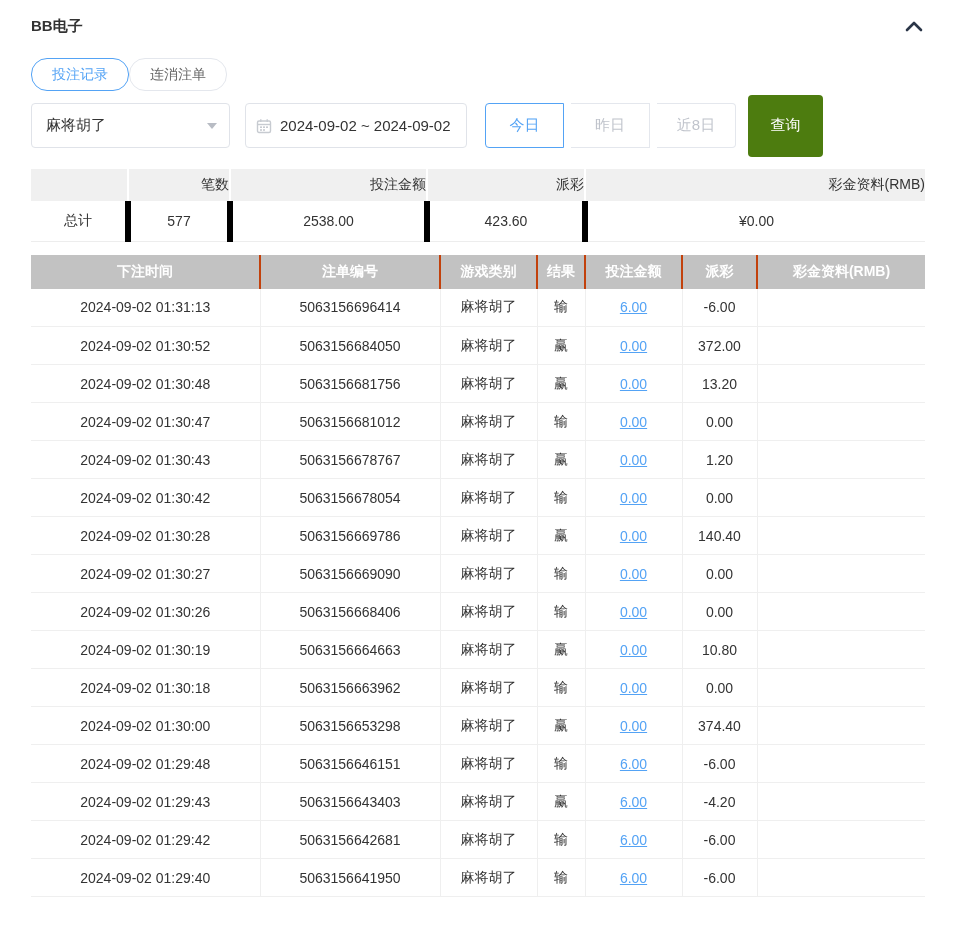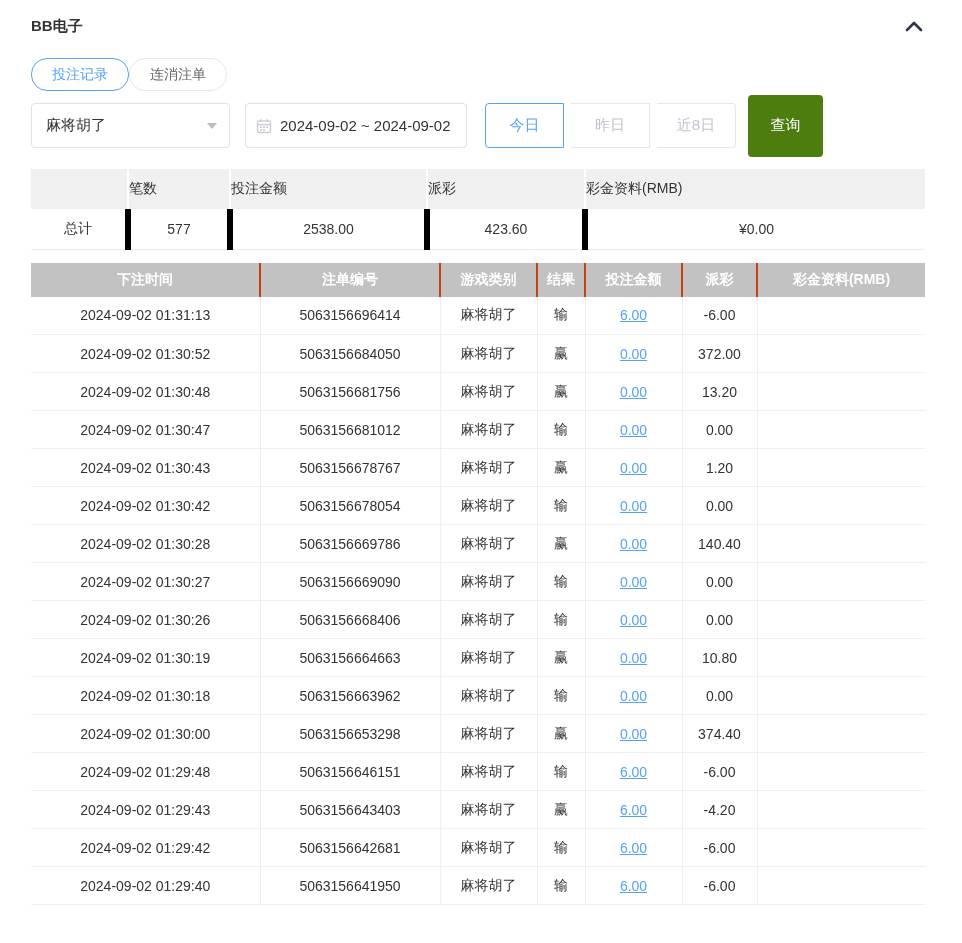--- a/index.html
+++ b/index.html
@@ -51,22 +51,22 @@
   .quick-btn:last-child { border-radius: 0 4px 4px 0; }
   .quick-btn.active { border: 1px solid #54a3f5; color: #54a3f5; position: relative; z-index: 1; }
   .search-btn {
     margin-left: 12px; width: 75px; height: 62px; background: #4d7c0f; color: #fff;
     font-size: 15px; border: none; border-radius: 4px; cursor: pointer; font-family: Liberation Serif, serif;
   }
 
   
   .summary-table { margin-top: 21px; width: 894px; border-collapse: collapse; table-layout: fixed; }
   .summary-table th {
-    background: #f0f0f0; height: 40px; font-weight: normal; font-size: 14px; color: #333;
-    border-right: 2px solid #fff; text-align: left;
+    background: #f0f0f0; height: 32px; font-weight: normal; font-size: 14px; color: #333;
+    border-right: 2px solid #fff; text-align: right;
   }
   .summary-table th:last-child { border-right: none; }
   .summary-table td {
     height: 40px; text-align: center; font-size: 14px; color: #333; background: #fff;
     border-right: 6px solid #000000; border-bottom: 1px solid #ededed;
   }
   .summary-table td:last-child { border-right: none; }
 
   
   .records-table { margin-top: 13px; width: 894px; border-collapse: collapse; table-layout: fixed; }

